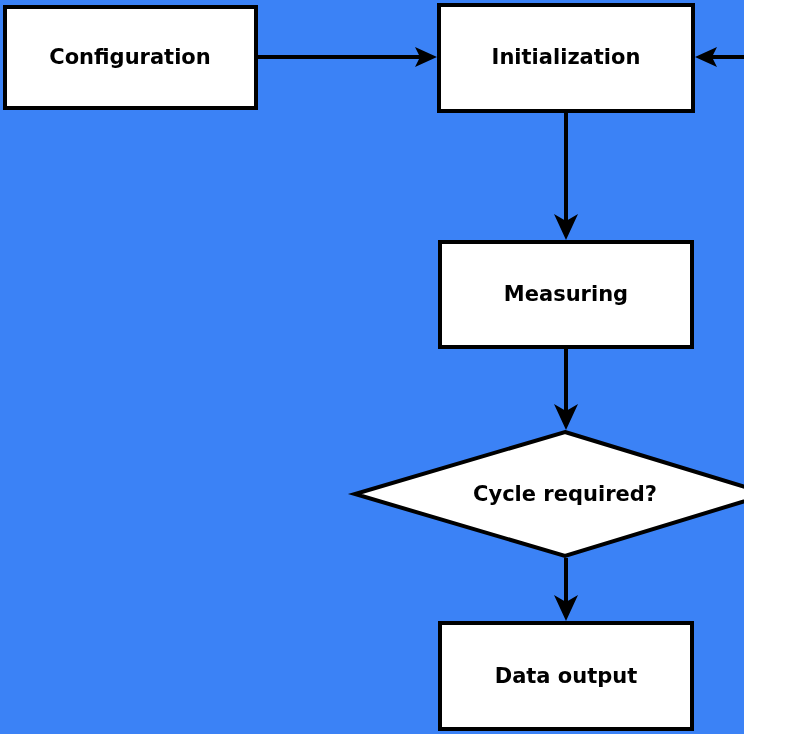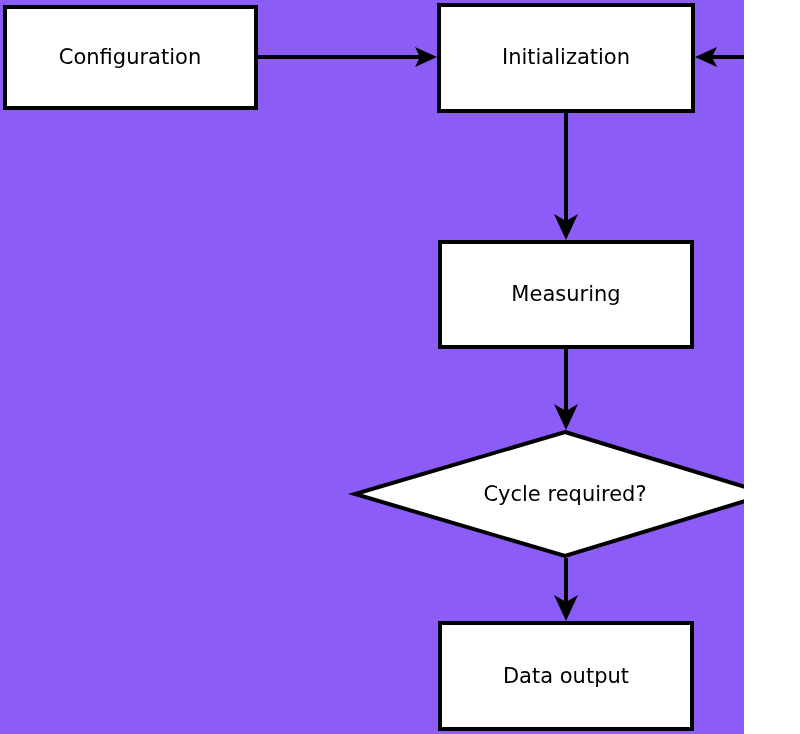--- a/index.html
+++ b/index.html
@@ -8,22 +8,23 @@
     padding: 0;
     background: #ffffff;
   }
   body {
     font-family: "DejaVu Sans", "Liberation Sans", sans-serif;
   }
   #diagram-root {
     position: relative;
     width: 744px;
     height: 734px;
-    background: #8b5cf6;
+    background: #3b82f6;
     overflow: hidden;
+    font-weight: bold;
   }
   #flow-svg {
     position: absolute;
     top: 0;
     left: 0;
     width: 800px;
     height: 734px;
     display: block;
   }
   .node-shape {

